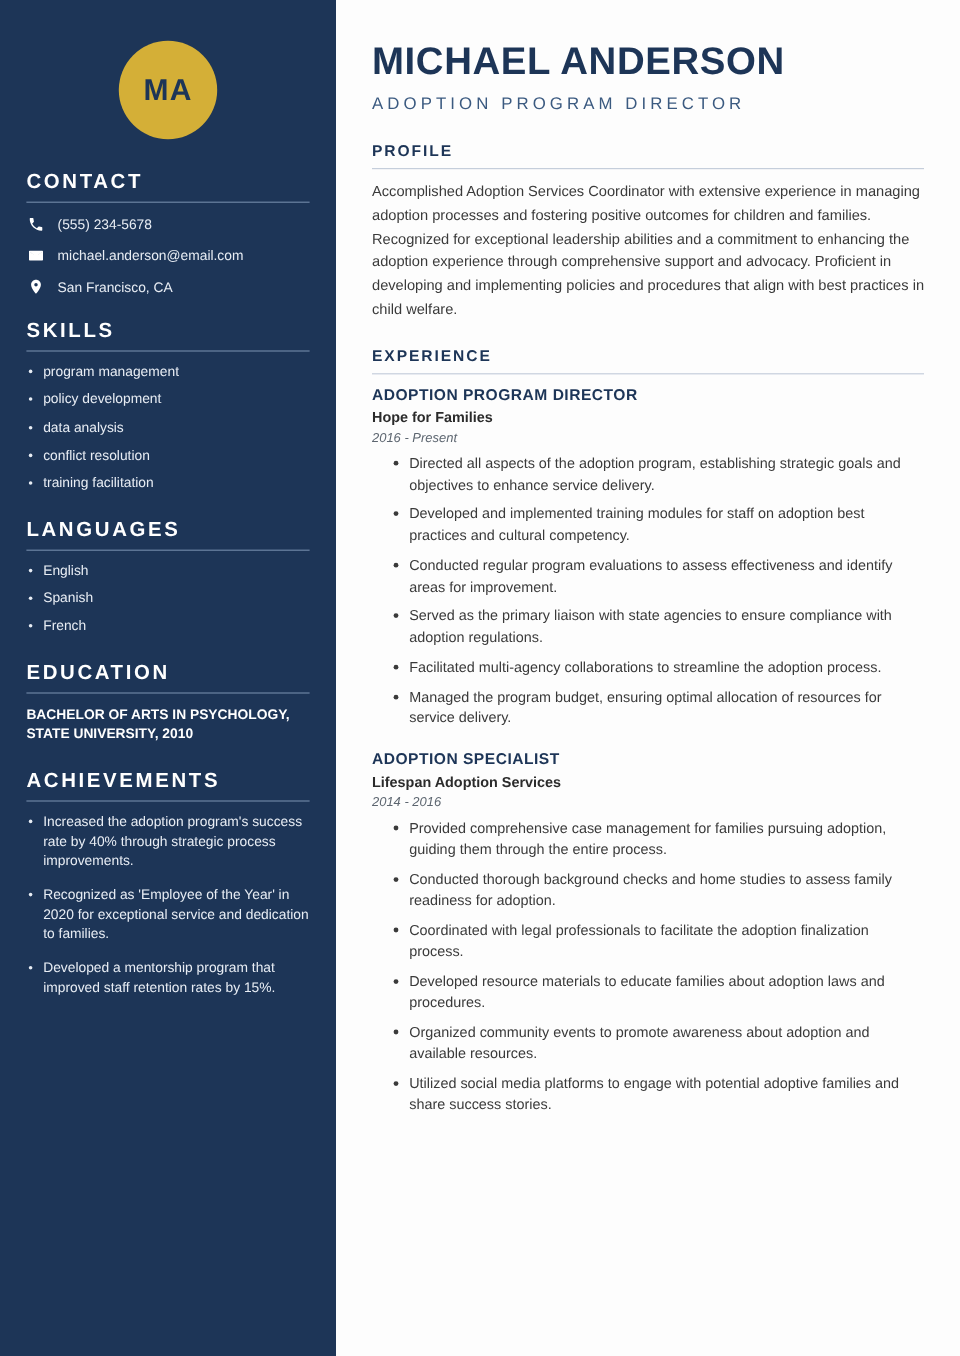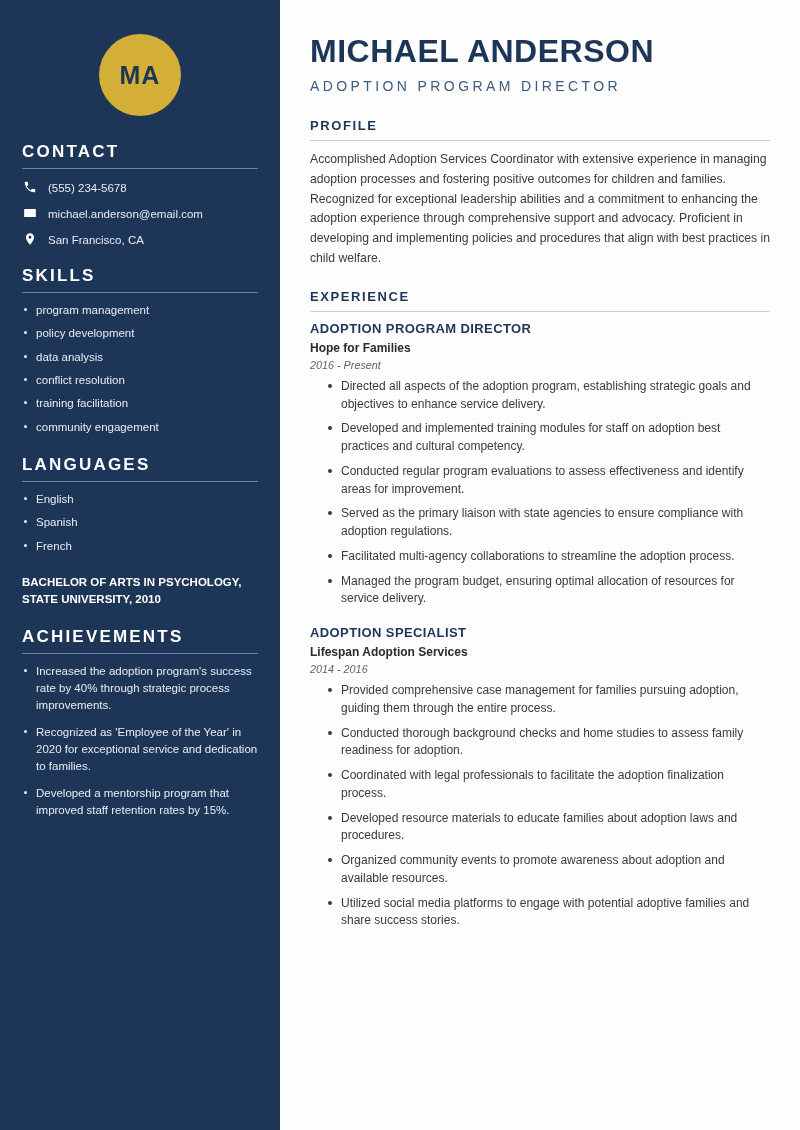--- a/index.html
+++ b/index.html
@@ -234,34 +234,34 @@
     </section>
 
     <section class="side-section">
       <h2 class="side-title">SKILLS</h2>
       <ul class="bullets">
         <li>program management</li>
         <li>policy development</li>
         <li>data analysis</li>
         <li>conflict resolution</li>
         <li>training facilitation</li>
-        <li>community engagement</li>
       </ul>
     </section>
 
     <section class="side-section">
       <h2 class="side-title">LANGUAGES</h2>
       <ul class="bullets">
         <li>English</li>
         <li>Spanish</li>
         <li>French</li>
       </ul>
     </section>
 
     <section class="side-section">
+      <h2 class="side-title">EDUCATION</h2>
       <div class="edu-line">BACHELOR OF ARTS IN PSYCHOLOGY, STATE UNIVERSITY, 2010</div>
     </section>
 
     <section class="side-section">
       <h2 class="side-title">ACHIEVEMENTS</h2>
       <ul class="bullets achv">
         <li>Increased the adoption program's success rate by 40% through strategic process improvements.</li>
         <li>Recognized as 'Employee of the Year' in 2020 for exceptional service and dedication to families.</li>
         <li>Developed a mentorship program that improved staff retention rates by 15%.</li>
       </ul>

